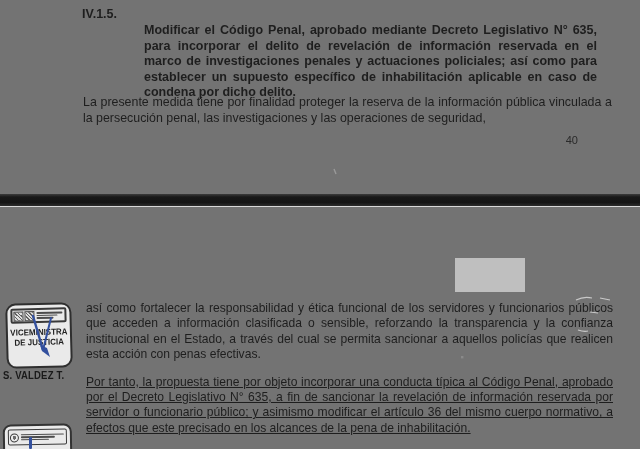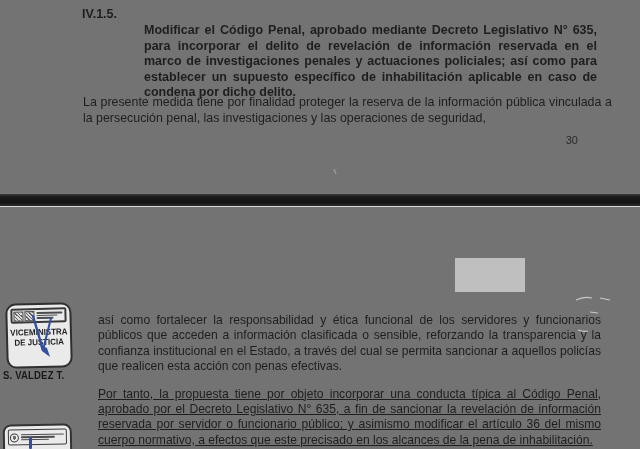--- a/index.html
+++ b/index.html
@@ -17,21 +17,21 @@
   .intro-para { position:absolute; left:83px; top:95px; width:529px; margin:0;
                 font-size:12.4px; line-height:15.5px; text-align:justify; text-justify:inter-word; }
   .page-num { position:absolute; left:548px; top:134px; width:30px; text-align:right;
               font-size:11px; color:#2a2a2a; }
   
   .band { position:absolute; left:0; top:194px; width:640px; height:12px;
           background:linear-gradient(180deg,#3c3c3c 0%, #191919 25%, #141414 70%, #2c2c2c 100%);
           border-bottom:1px solid #d8d8d8; }
   
   .bottom-text { position:absolute; left:86px; top:301px; width:527px; }
-  .bottom-text p { margin:12px; font-size:12.1px; line-height:15.4px;
+  .bottom-text p { margin:0; font-size:12.1px; line-height:15.4px;
                    text-align:justify; text-justify:inter-word; }
   .bottom-text p + p { margin-top:12px;text-decoration:underline; }
 
   
   .stamp1 { position:absolute; left:6px; top:303px; width:66px; height:65px;
             border:2px solid #2f2f2f; border-radius:10px; box-sizing:border-box;
             background:rgba(255,255,255,0.85); transform:rotate(-1.5deg); }
   .stamp-head { margin:3px 3px 0 3px; height:15px; border:2px solid #3a3a3a; border-radius:2px;
                 display:flex; align-items:center; gap:1px; padding:1px; box-sizing:border-box; }
   .logo-sq { flex:none; width:8px; height:8px; border:1px solid #4a4a4a;
@@ -62,21 +62,21 @@
 <body>
 
 <div class="canvas">
 
   <section>
     <div class="clause">
       <span class="clause-num">IV.1.5.</span>
       <p class="clause-body">Modificar el Código Penal, aprobado mediante Decreto Legislativo N° 635, para incorporar el delito de revelación de información reservada en el marco de investigaciones penales y actuaciones policiales; así como para establecer un supuesto específico de inhabilitación aplicable en caso de condena por dicho delito.</p>
     </div>
     <p class="intro-para">La presente medida tiene por finalidad proteger la reserva de la información pública vinculada a la persecución penal, las investigaciones y las operaciones de seguridad,</p>
-    <div class="page-num">30</div>
+    <div class="page-num">40</div>
   </section>
 
   <div class="band"></div>
 
   <section>
 
     <div class="stamp1">
       <div class="stamp-head">
         <span class="logo-sq"></span>
         <span class="logo-sq"></span>

